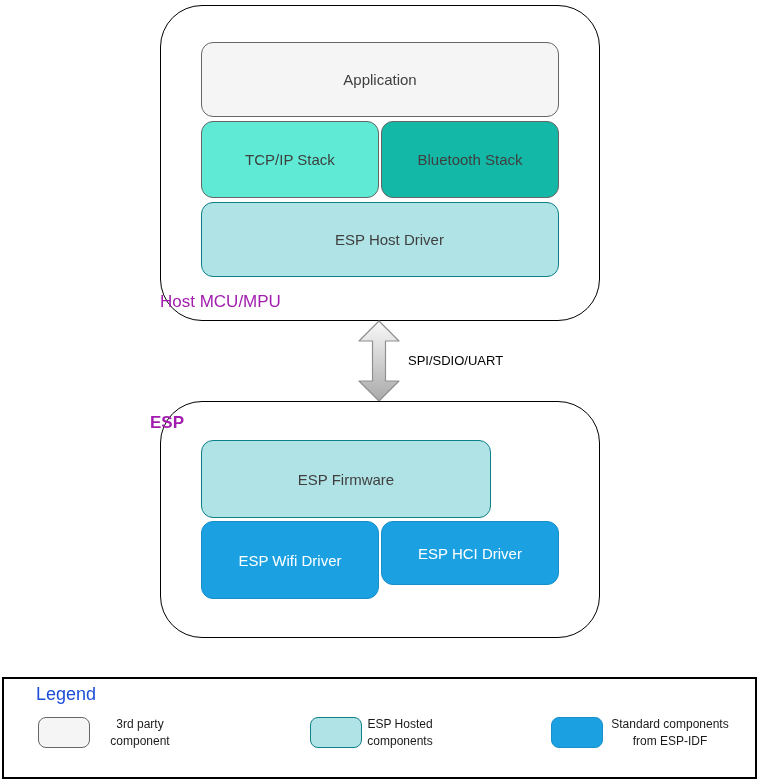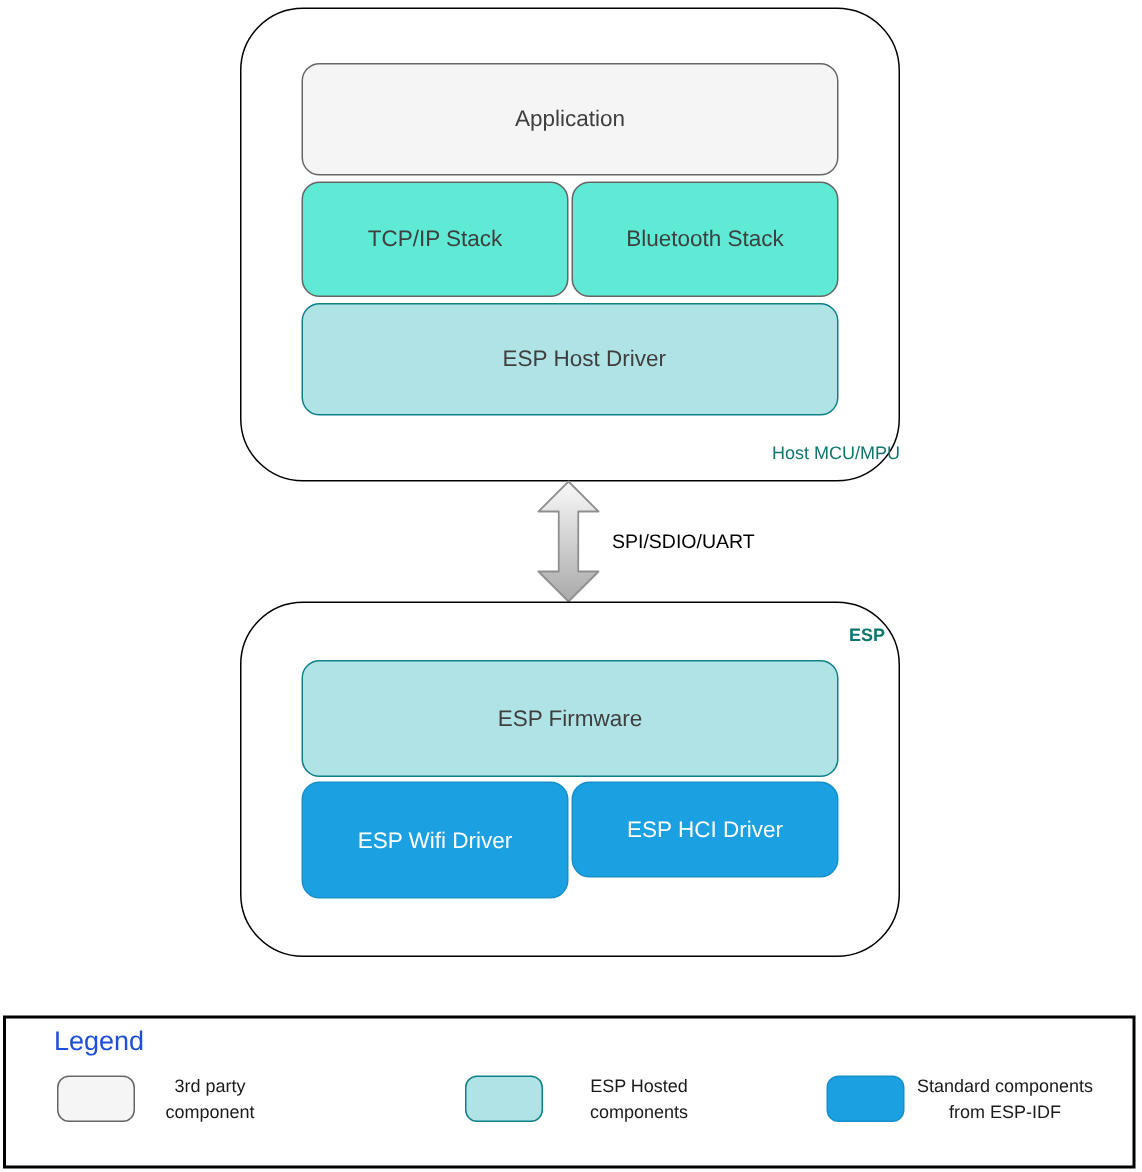--- a/index.html
+++ b/index.html
@@ -13,23 +13,23 @@
   
   .container {
     position: absolute;
     background: #ffffff;
     border: 1.5px solid #000000;
     border-radius: 42px;
   }
   .container-label {
     position: absolute;
     width: 440px;
-    text-align: right;
-    font-size: 12px;
-    color: #0f766e;
+    text-align: left;
+    font-size: 17px;
+    color: #a21caf;
     line-height: 20px;
   }
 
   
   .box {
     position: absolute;
     border-radius: 12px;
     display: flex;
     align-items: center;
     justify-content: center;
@@ -86,21 +86,21 @@
   <div class="container" style="left:160px; top:5px; width:440px; height:316px;"></div>
 
   <div class="box" style="left: 201px; top: 42px; width: 358px; height: 75px; background-color: rgb(245, 245, 245); border-color: rgb(102, 102, 102);">
     <span>Application</span>
   </div>
 
   <div class="box" style="left: 201px; top: 121px; width: 178px; height: 77px; background-color: #5eead4; border-color: rgb(102, 102, 102);">
     <span>TCP/IP Stack</span>
   </div>
 
-  <div class="box" style="left: 381px; top: 121px; width: 178px; height: 77px; background-color: #5eead4; border-color: rgb(102, 102, 102);">
+  <div class="box" style="left: 381px; top: 121px; width: 178px; height: 77px; background-color: #14b8a6; border-color: rgb(102, 102, 102);">
     <span>Bluetooth Stack</span>
   </div>
 
   <div class="box" style="left: 201px; top: 202px; width: 358px; height: 75px; background-color: rgb(176, 227, 230); border-color: rgb(14, 128, 136); padding-left: 19px;">
     <span>ESP Host Driver</span>
   </div>
 
   <div class="container-label" style="left:160px; top:292px;">Host MCU/MPU</div>
 
   <div class="arrow-wrap">
@@ -114,21 +114,21 @@
       <polygon points="21,1 41,21 27.5,21 27.5,61 41,61 21,81 1,61 14.5,61 14.5,21 1,21" fill="url(#arrowGrad)" stroke="#8f8f8f" stroke-width="1.2" stroke-linejoin="round"></polygon>
     </svg>
   </div>
 
   <div class="link-label" style="left:408px; top:353px;">SPI/SDIO/UART</div>
 
   <div class="container" style="left:160px; top:401px; width:440px; height:237px;"></div>
 
   <div class="container-label" style="left:150px; top:413px;font-weight:bold;">ESP</div>
 
-  <div class="box" style="left: 201px; top: 440px; width: 358px; height: 78px; background-color: rgb(176, 227, 230); border-color: rgb(14, 128, 136);">
+  <div class="box" style="left: 201px; top: 440px; width: 290px; height: 78px; background-color: rgb(176, 227, 230); border-color: rgb(14, 128, 136);">
     <span>ESP Firmware</span>
   </div>
 
   <div class="box blue" style="left: 201px; top: 521px; width: 178px; height: 78px; background-color: rgb(27, 161, 226); border-color: rgb(23, 143, 201); align-items: center;">
     <span>ESP Wifi Driver</span>
   </div>
 
   <div class="box blue" style="left: 381px; top: 521px; width: 178px; height: 64px; background-color: rgb(27, 161, 226); border-color: rgb(23, 143, 201);">
     <span>ESP HCI Driver</span>
   </div>
@@ -137,21 +137,21 @@
 
   <div class="legend-title">Legend</div>
 
   <div class="legend-swatch" style="left: 38px; background-color: rgb(245, 245, 245); border-color: rgb(102, 102, 102);"></div>
   <div class="legend-label" style="left:90px; width:100px;">
     <div>3rd party</div>
     <div>component</div>
   </div>
 
   <div class="legend-swatch" style="left: 310px; background-color: rgb(176, 227, 230); border-color: rgb(14, 128, 136);"></div>
-  <div class="legend-label" style="left:376px; width:100px;">
+  <div class="legend-label" style="left:350px; width:100px;">
     <div>ESP Hosted</div>
     <div>components</div>
   </div>
 
   <div class="legend-swatch" style="left: 551px; background-color: rgb(27, 161, 226); border-color: rgb(23, 143, 201);"></div>
   <div class="legend-label" style="left:595px; width:150px;">
     <div>Standard components</div>
     <div>from ESP-IDF</div>
   </div>
 

